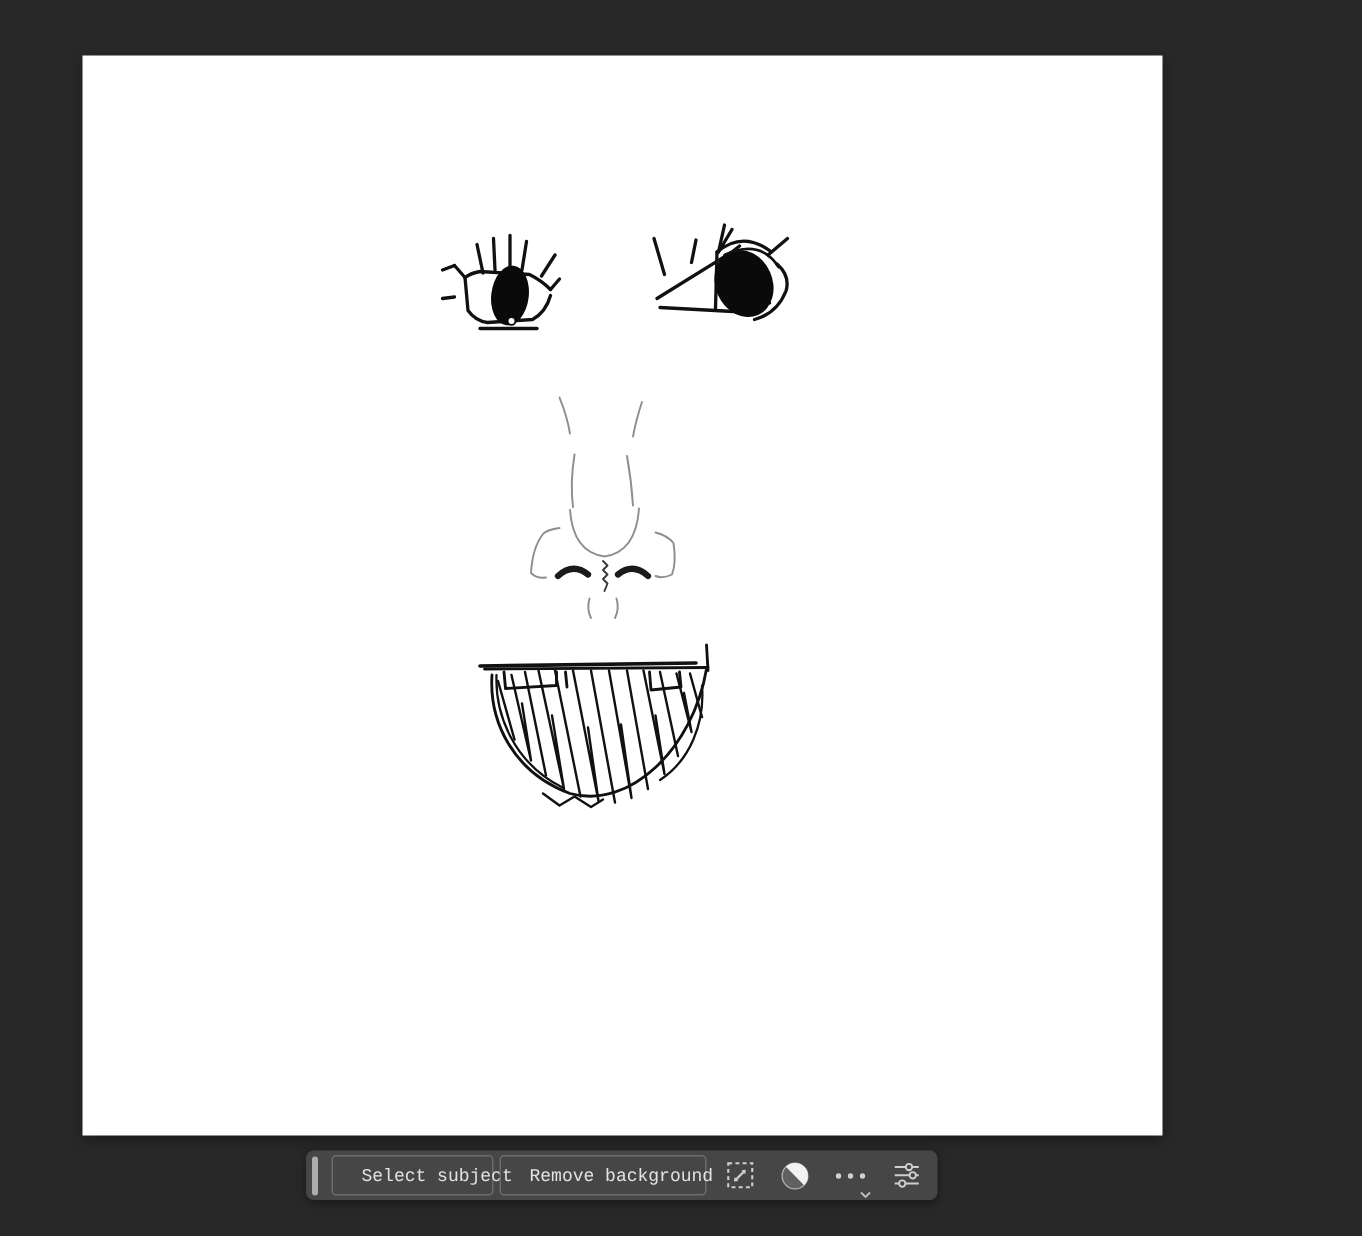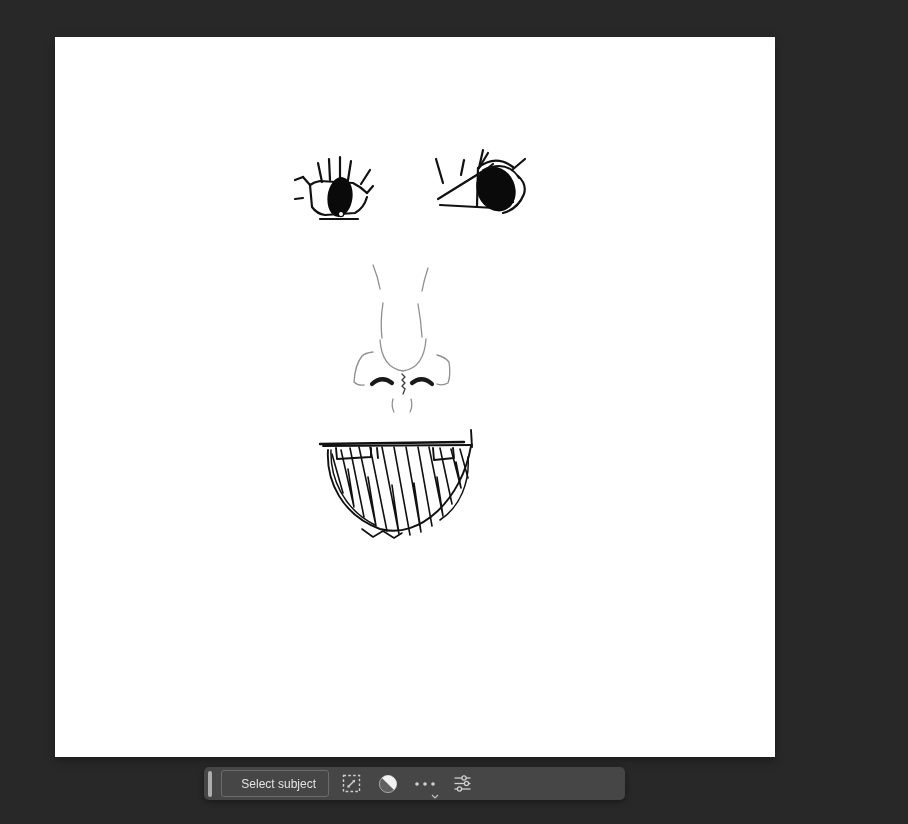--- a/index.html
+++ b/index.html
@@ -34,21 +34,21 @@
     cursor:grab;
   }
   .tb-btn{
     height:27px;
     display:flex;align-items:center;gap:7px;
     background:transparent;
     border:1px solid #6b6b6b;
     border-radius:3px;
     color:#e2e2e2;
     font-size:12px;
-    font-family:Liberation Sans, sans-serif;
+    font-family:Liberation Mono, monospace;
     padding:0 12px;
     box-sizing:border-box;
     cursor:pointer;
     white-space:nowrap;
   }
   .tb-btn.select-subject{margin-left:9px;width:108px;}
   .tb-btn.remove-bg{margin-left:4px;width:138px;}
   .icon-btn{
     width:24px;height:24px;
     display:flex;align-items:center;justify-content:center;
@@ -145,20 +145,28 @@
 
   <button class="tb-btn select-subject">
     <svg width="16" height="16" viewBox="0 0 16 16">
       <circle cx="8" cy="4.6" r="2.9" fill="#d0d0d0"></circle>
       <path d="M2.2,13.8 Q3.2,8.8 8,8.8 Q12.8,8.8 13.8,13.8 Z" fill="#d0d0d0"></path>
       <path d="M1.5,6 L3,5 M13,5 L14.5,6 M3,13.5 L1.8,14.5 M13,13.5 L14.2,14.5" stroke="#9a9a9a" stroke-width="1" stroke-dasharray="1.5 1.5"></path>
     </svg>
     <span>Select subject</span>
   </button>
 
+  <button class="tb-btn remove-bg">
+    <svg width="16" height="16" viewBox="0 0 16 16">
+      <rect x="1" y="3" width="14" height="10.5" rx="1.4" fill="#d0d0d0"></rect>
+      <path d="M2,12 L5.6,7.4 L8.4,10.6 L10.4,8.6 L14,12 Z" fill="#464646"></path>
+      <circle cx="11.2" cy="5.8" r="1.1" fill="#464646"></circle>
+    </svg>
+    <span>Remove background</span>
+  </button>
 
   <div class="icon-btn transform">
     <svg width="19" height="19" viewBox="0 0 19 19">
       <rect x="1.5" y="1.5" width="16" height="16" fill="none" stroke="#d0d0d0" stroke-width="1.4" stroke-dasharray="2.6 2.2"></rect>
       <path d="M6.5,12.5 L12,7" stroke="#d0d0d0" stroke-width="1.5"></path>
       <path d="M10.2,6.2 L13.2,5.8 L12.8,8.8 Z" fill="#d0d0d0"></path>
       <path d="M8.3,13.3 L5.3,13.7 L5.7,10.7 Z" fill="#d0d0d0"></path>
     </svg>
   </div>
 

